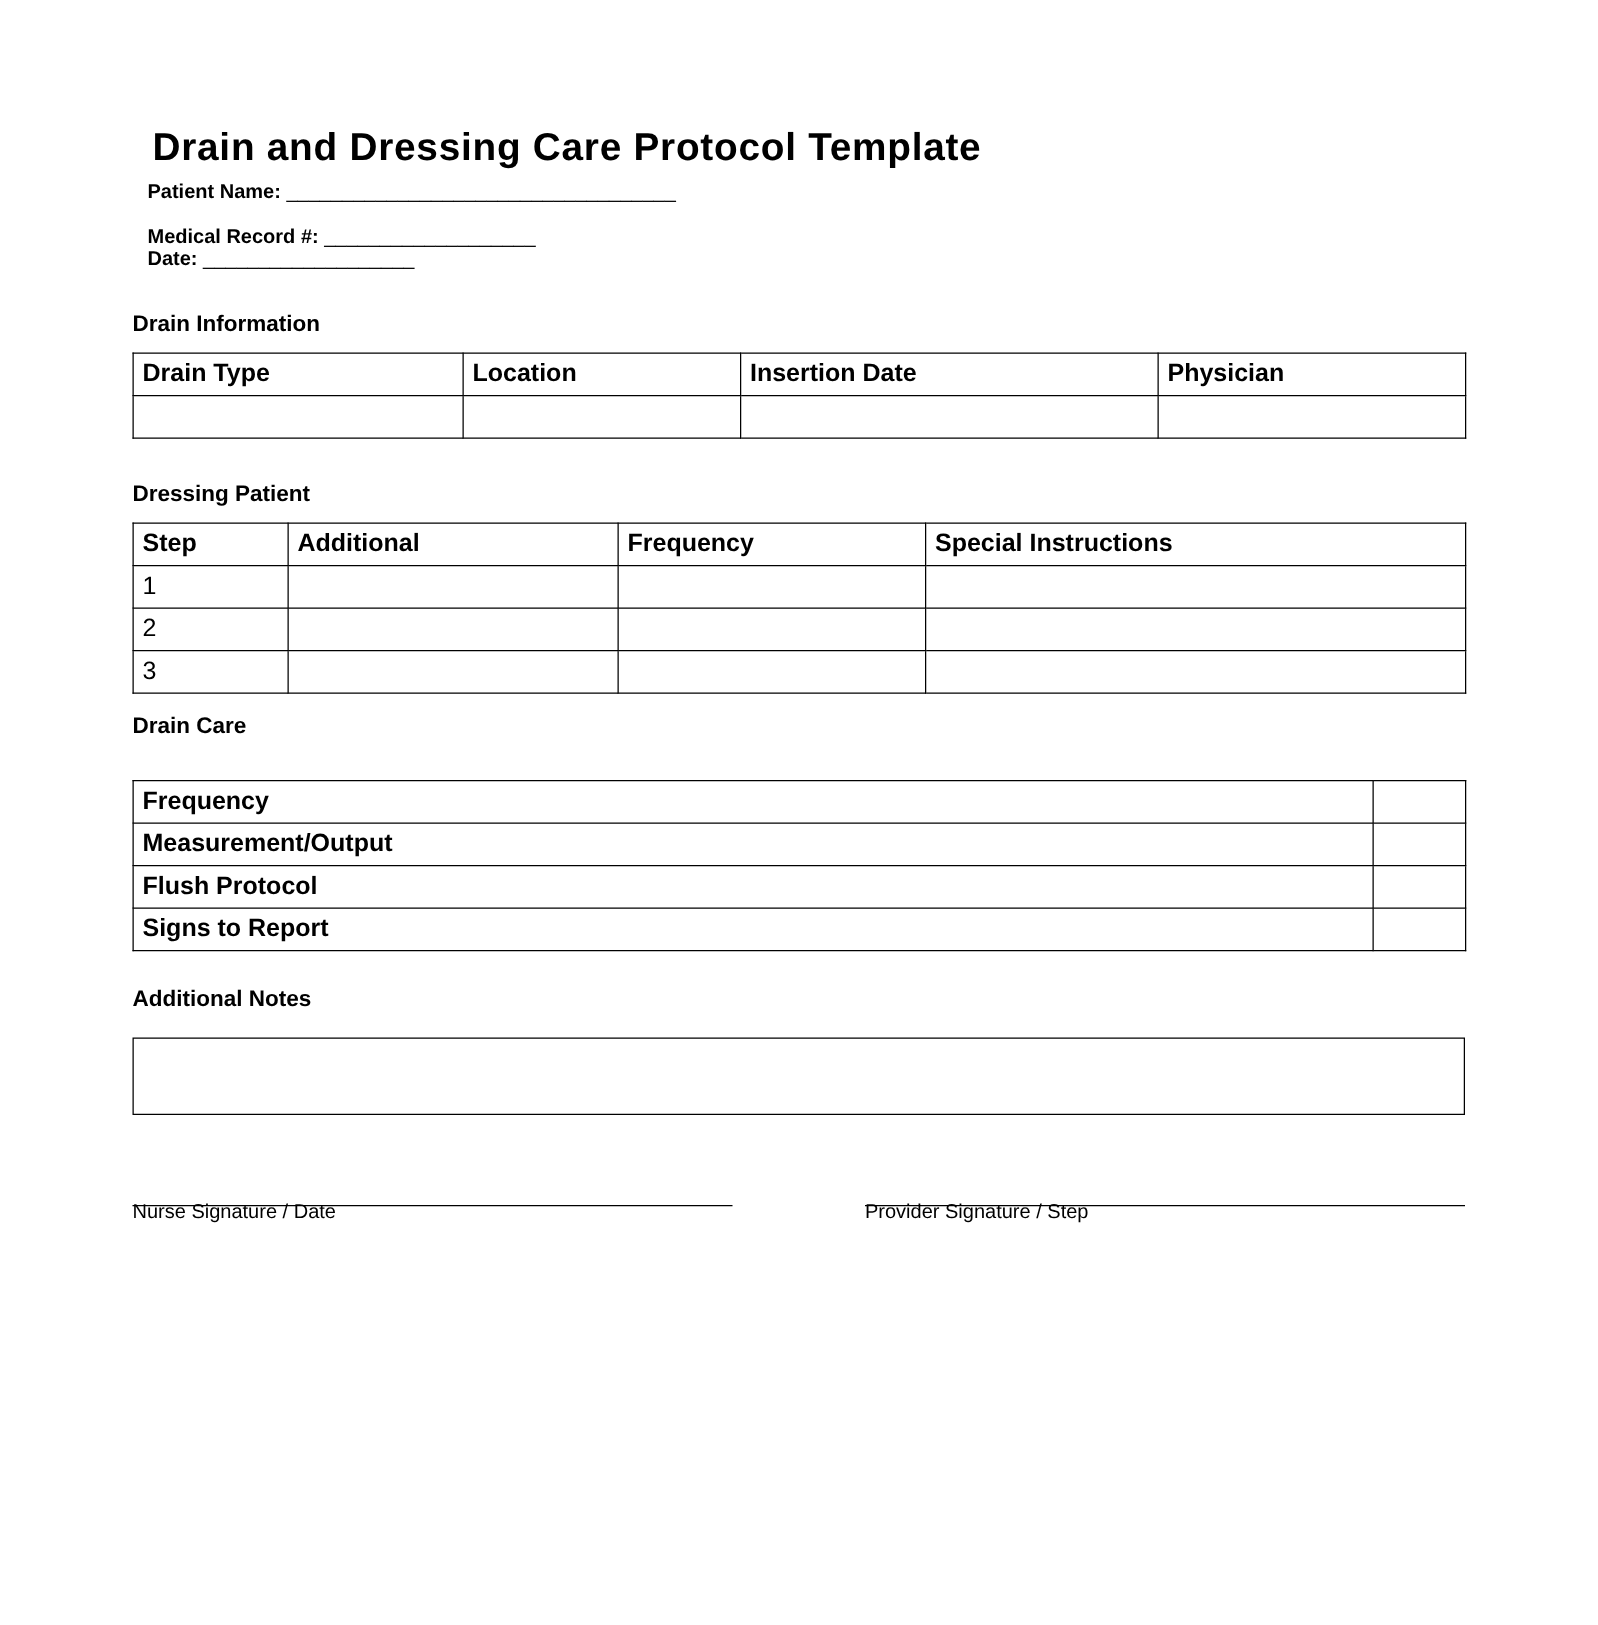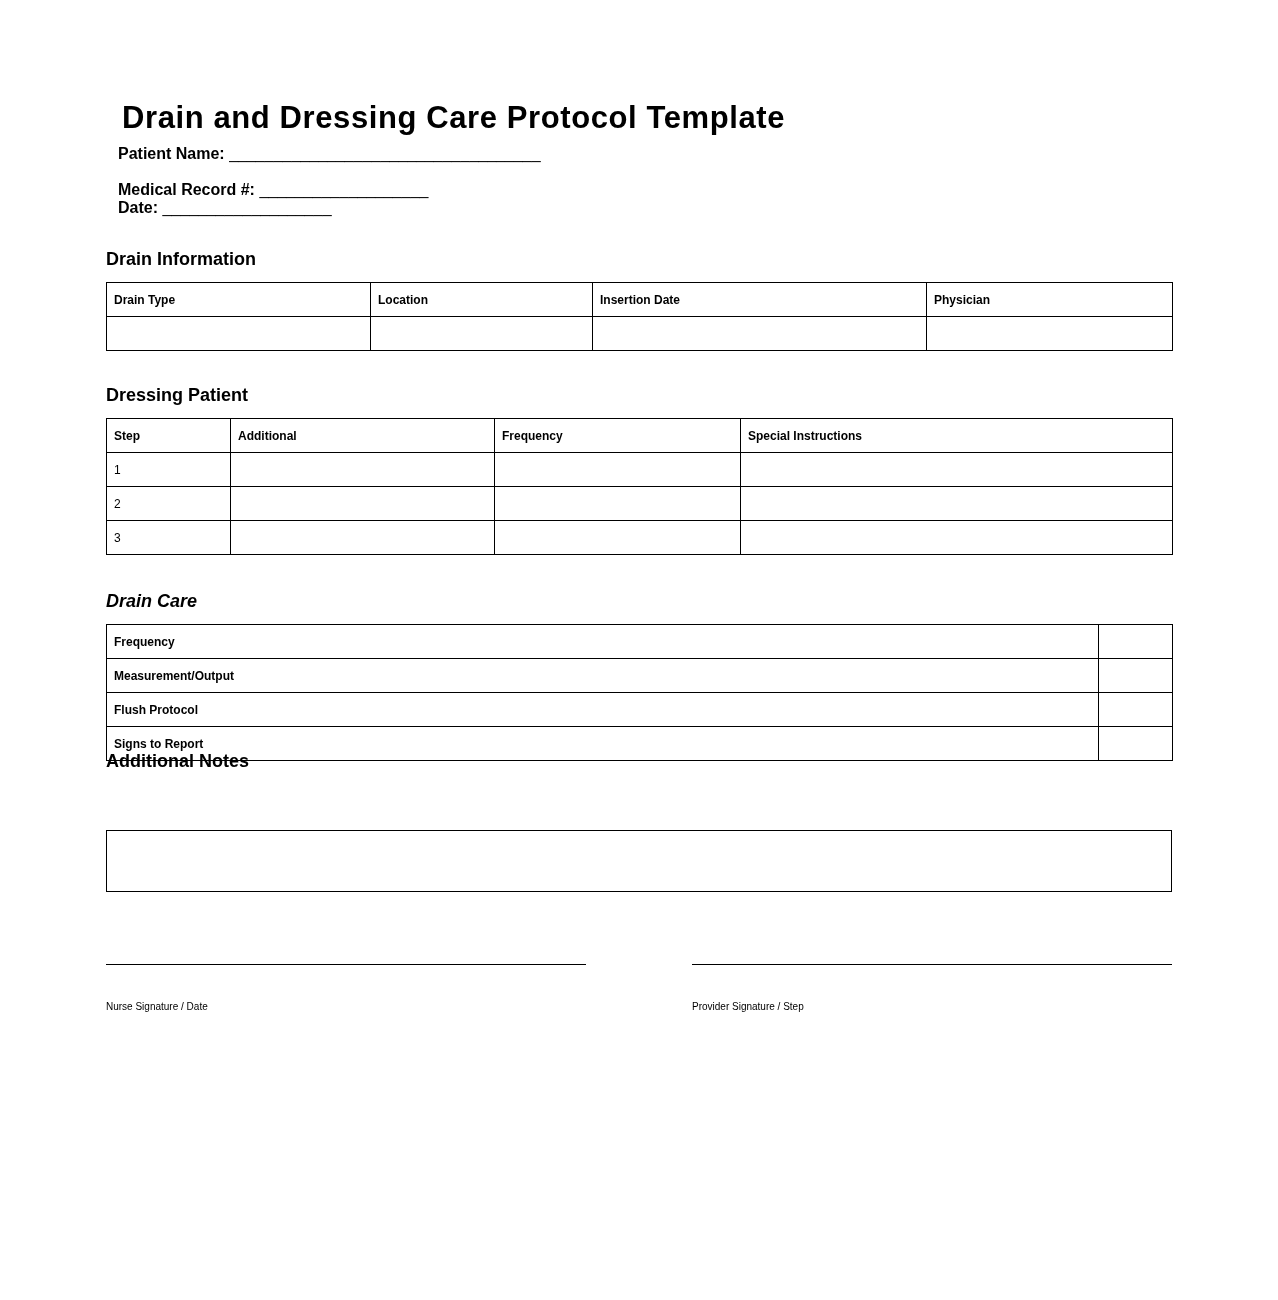--- a/index.html
+++ b/index.html
@@ -3,26 +3,26 @@
 <meta charset="utf-8">
 <style>
   html, body { margin: 0; padding: 0; background: #ffffff; }
   body { width: 1278px; height: 1300px; font-family: "Liberation Sans", sans-serif; color: #000; position: relative; }
   .page { position: absolute; left: 106px; top: 0; width: 1066px; }
   h1 { position: absolute; top: 84px; left: 0; margin: 16px; font-size: 31px; font-weight: bold; letter-spacing: 0.6px; white-space: nowrap; }
   .field { position: absolute; left: 12px; font-size: 16px; font-weight: bold; white-space: nowrap; line-height: 18px; }
   .field .blank { font-weight: normal; }
   h2 { position: absolute; left: 0; margin: 0; font-size: 18px; font-weight: bold; white-space: nowrap; }
   table { position: absolute; left: 0; width: 1066px; border-collapse: collapse; table-layout: fixed; }
-  td, th { border: 1px solid #000; height: 34px; padding: 0 7px; font-size: 12px; text-align: left; vertical-align: middle; box-sizing: border-box; }
+  td, th { border: 1px solid #000; height: 34px; padding: 0 7px; font-size: 20px; text-align: left; vertical-align: middle; box-sizing: border-box; }
   th { font-weight: bold; }
   td.lbl { font-weight: bold; }
   .notes { position: absolute; left: 0; top: 830px; width: 1066px; height: 62px; border: 1px solid #000; box-sizing: border-box; }
   .sigline { position: absolute; top: 964px; height: 0; border-top: 1px solid #000; width: 480px; }
-  .siglabel { position: absolute; top: 1001px; font-size: 10px; white-space: nowrap; }
+  .siglabel { position: absolute; top: 961px; font-size: 16px; white-space: nowrap; }
 </style>
 </head>
 <body>
 
 <div class="page">
 
   <h1>Drain and Dressing Care Protocol Template</h1>
 
   <div class="field" style="top:145px;">
     <span>Patient Name:</span>
@@ -92,21 +92,21 @@
     </tr>
     <tr>
       <td>3</td>
       <td></td>
       <td></td>
       <td></td>
     </tr>
   </tbody>
     </table>
 
-  <h2 style="top:591px;font-style:italic;">Drain Care</h2>
+  <h2 style="top:570px;">Drain Care</h2>
   <table style="top:624px;">
     <colgroup>
       <col style="width:992px">
         <col style="width:74px">
     </colgroup>
     <tbody>
         <tr>
       <td class="lbl">Frequency</td>
       <td></td>
     </tr>
@@ -118,21 +118,21 @@
       <td class="lbl">Flush Protocol</td>
       <td></td>
     </tr>
     <tr>
       <td class="lbl">Signs to Report</td>
       <td></td>
     </tr>
   </tbody>
     </table>
 
-  <h2 style="top:751px;">Additional Notes</h2>
+  <h2 style="top:789px;">Additional Notes</h2>
   <div class="notes"></div>
 
   <div class="sigline" style="left:0;"></div>
   <div class="sigline" style="left:586px;"></div>
   <div class="siglabel" style="left:0;">Nurse Signature / Date</div>
   <div class="siglabel" style="left:586px;">Provider Signature / Step</div>
 
 </div>
 
 </body></html>

